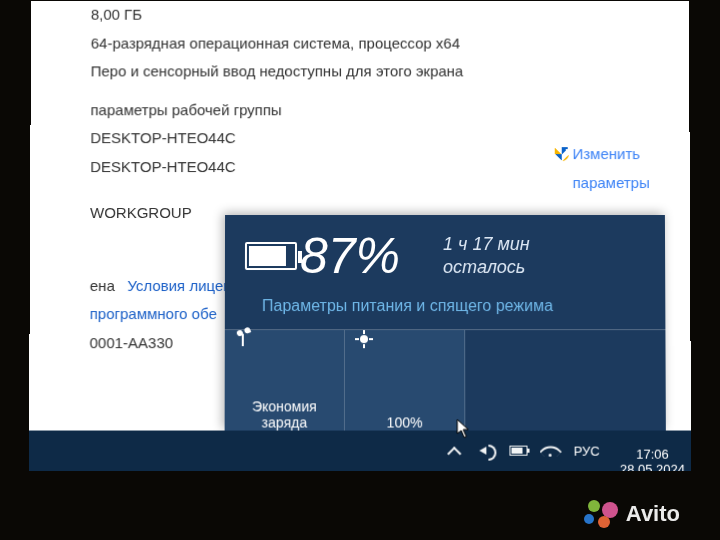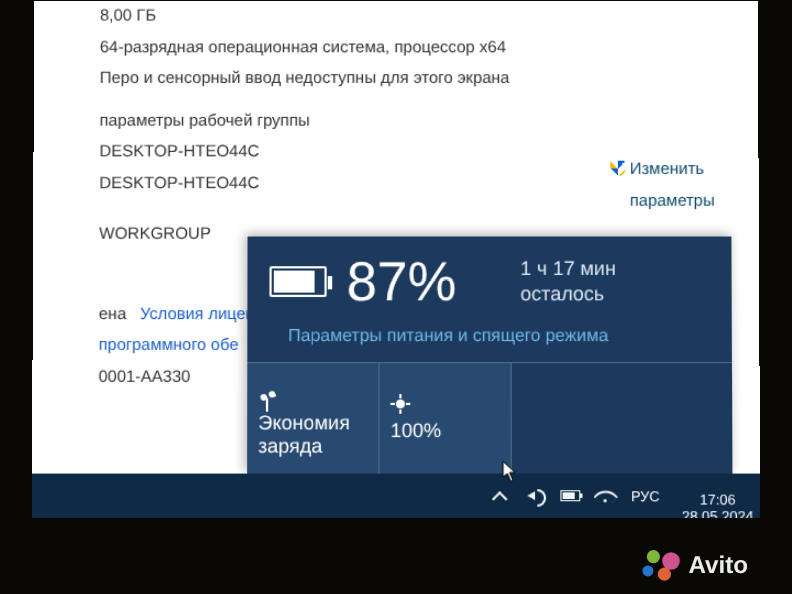--- a/index.html
+++ b/index.html
@@ -50,37 +50,38 @@
     background:
       linear-gradient(45deg,#f7b500 50%,transparent 50%) 0 0/7px 7px no-repeat,
       linear-gradient(135deg,#0a62c9 50%,transparent 50%) 7px 0/7px 7px no-repeat,
       linear-gradient(-45deg,#f7b500 50%,transparent 50%) 7px 7px/7px 7px no-repeat,
       linear-gradient(-135deg,#0a62c9 50%,transparent 50%) 0 7px/7px 7px no-repeat;
     border-radius: 0 0 50% 50%;
   }
   .link-change {
     position: absolute;
     right: 40px; top: 150px;
-    color: #0c4a6e; font-size: 15px;
+    color: #3b82f6; font-size: 15px;
     text-align: left;
   }
   
   .battery-flyout {
     position: absolute;
     right: 25px; bottom: 40px;
     width: 440px;
     background: #1c3a5e;
     color: #fff;
     font-size: 15px;
     box-shadow: -2px -2px 10px rgba(0,0,0,.3);
   }
   .bf-top {
     display: flex; align-items: center;
     padding: 16px 20px 10px 20px;
-    gap: 18px;
+    gap: 3px;
+    font-style: italic;
   }
   .batt-icon-big {
     width: 52px; height: 28px;
     border: 2px solid #fff;
     border-radius: 2px;
     position: relative;
   }
   .batt-icon-big::after {
     content: ""; position: absolute;
     right: -7px; top: 7px; width: 4px; height: 12px;
@@ -100,26 +101,27 @@
     padding: 6px 20px 14px 37px;
     color: #6fb7e8; font-size: 16px;
   }
   .bf-tiles {
     display: flex;
     border-top: 1px solid rgba(255,255,255,.25);
   }
   .tile {
     flex: 0 0 120px;
     height: 100px;
-    padding: 28px 10px;
+    padding: 0 10px;
     border-right: 1px solid rgba(255,255,255,.2);
     background: #284a70;
     display: flex; flex-direction: column;
     justify-content: space-between;
-    font-size: 18px;
+    font-size: 14px;
+    text-align: center;
   }
   .tile .tile-icon { height: 20px; }
   .sprout {
     width: 16px; height: 16px; position: relative;
   }
   .sprout::before, .sprout::after {
     content:""; position:absolute; background:#fff;
   }
   .sprout::before { left:7px; top:4px; width:2px; height:12px; }
   .sprout::after {

